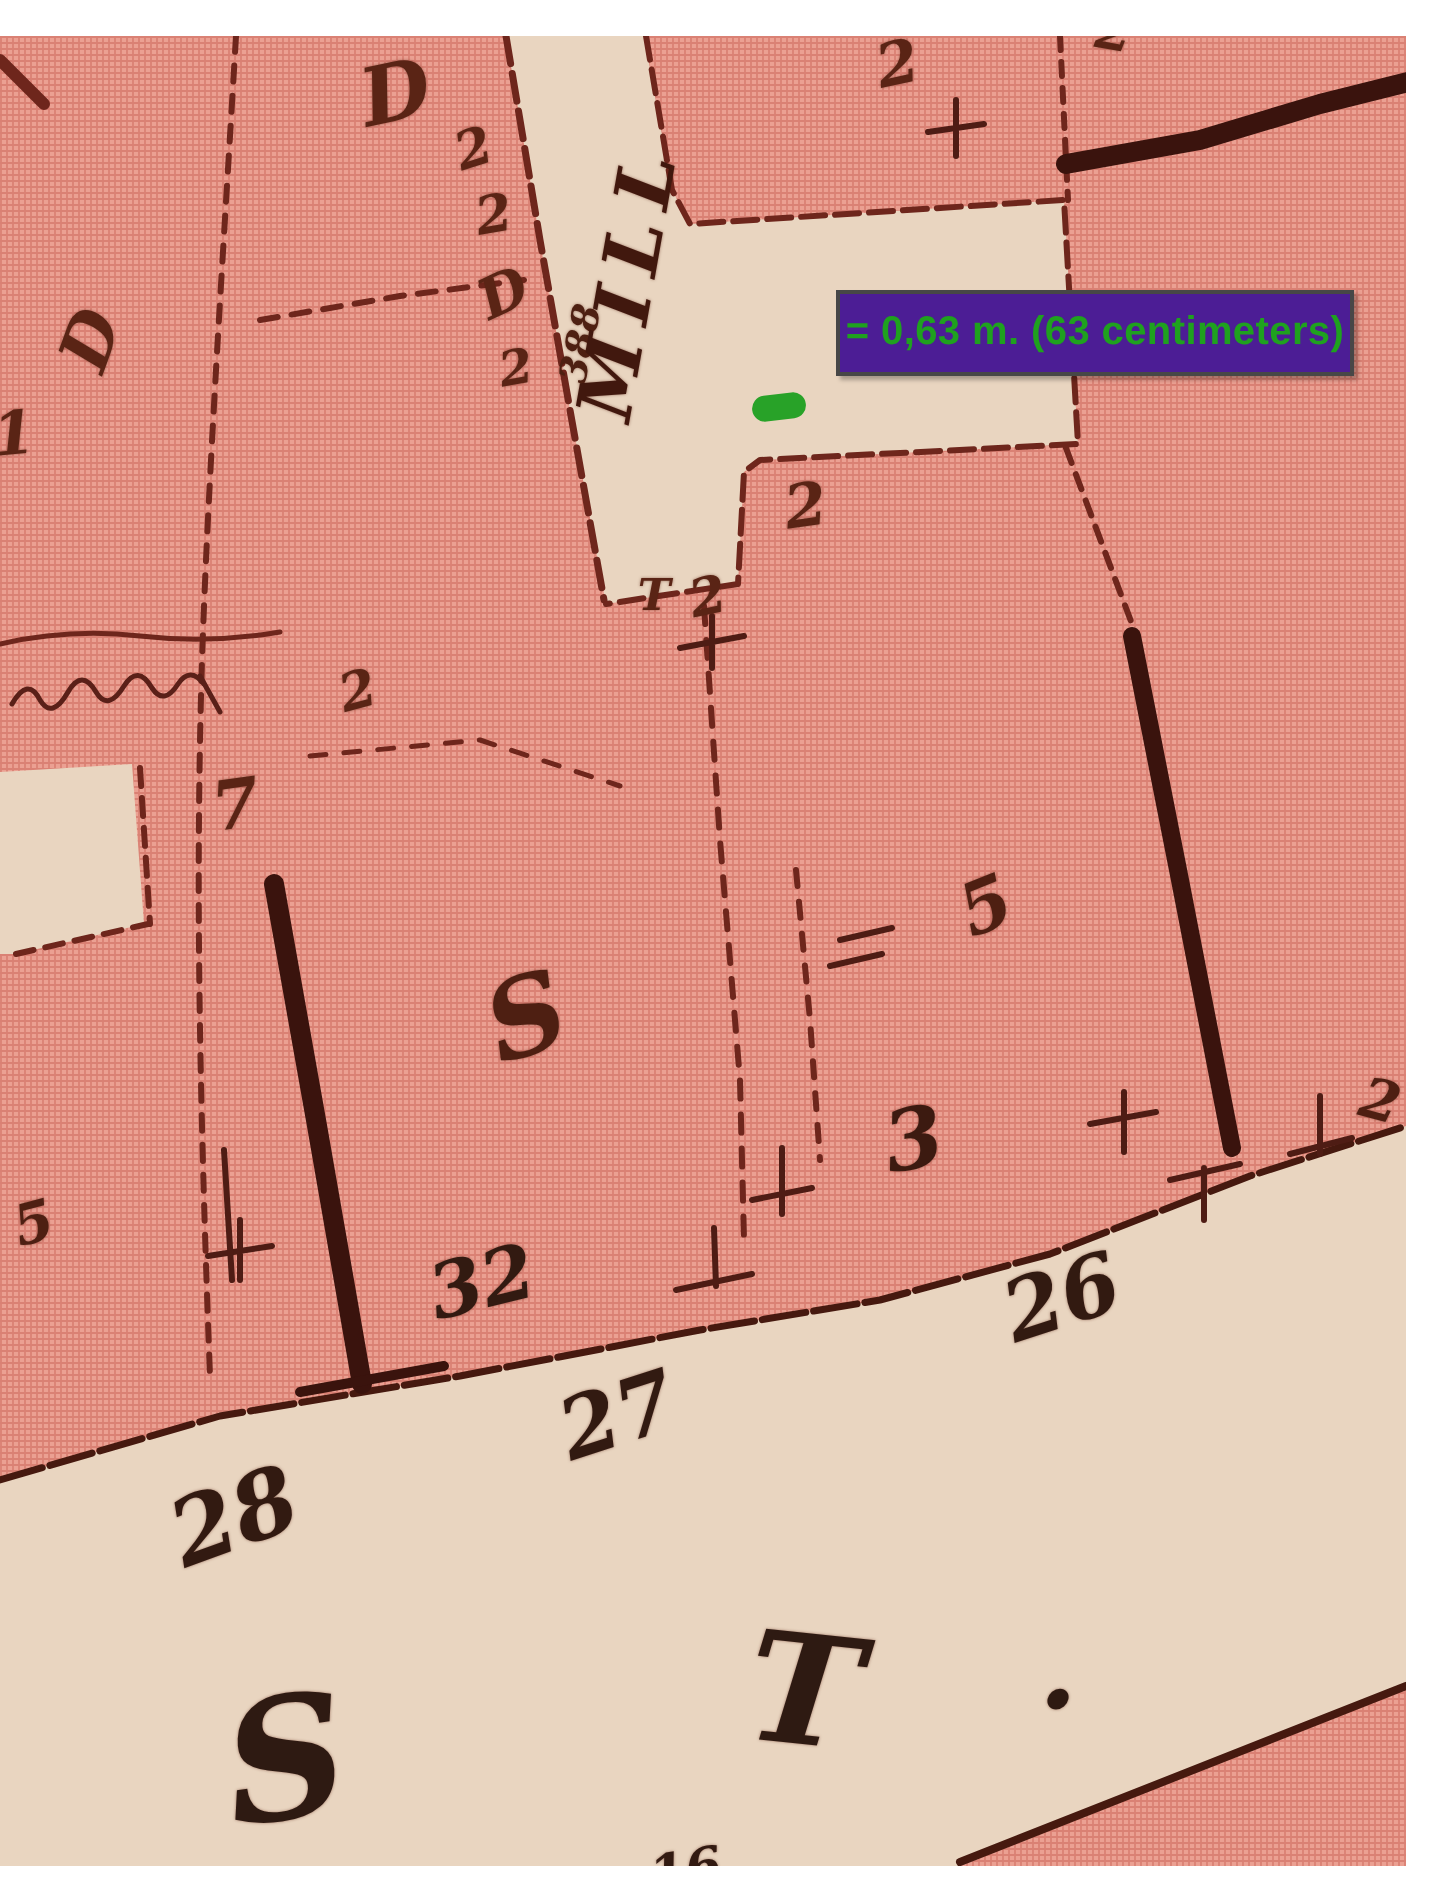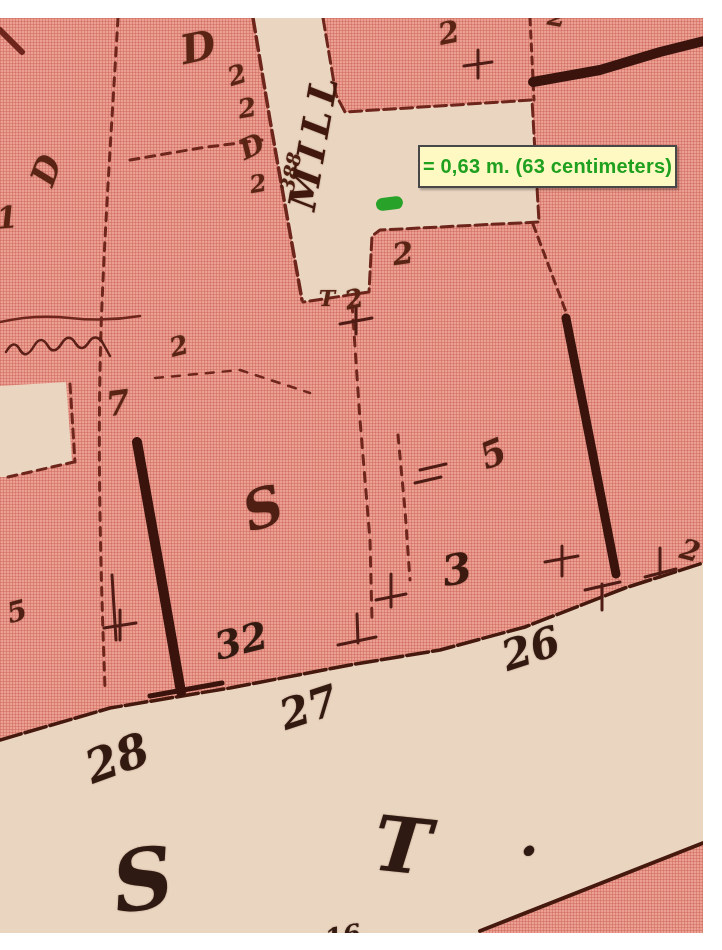--- a/index.html
+++ b/index.html
@@ -125,18 +125,18 @@
       <span class="map-label" style="left: 241px; top: 623px; font-size: 38px; transform: translate(-50%, -50%) rotate(-14deg); color: rgb(50, 26, 17);">32</span>
       <span class="map-label" style="left: 309px; top: 690px; font-size: 42px; transform: translate(-50%, -50%) rotate(-18deg); color: rgb(50, 26, 17);">27</span>
       <span class="map-label" style="left: 531px; top: 631px; font-size: 42px; transform: translate(-50%, -50%) rotate(-18deg); color: rgb(50, 26, 17);">26</span>
       <span class="map-label" style="left: 117px; top: 740px; font-size: 46px; transform: translate(-50%, -50%) rotate(-20deg); color: rgb(50, 26, 17);">28</span>
       <span class="map-label" style="left: 143px; top: 862px; font-size: 84px; transform: translate(-50%, -50%) rotate(-8deg); color: rgb(46, 26, 18);">S</span>
       <span class="map-label" style="left: 402px; top: 828px; font-size: 76px; transform: translate(-50%, -50%) rotate(6deg); color: rgb(46, 26, 18);">T</span>
       <span class="map-label" style="left: 529px; top: 832px; font-size: 56px; transform: translate(-50%, -50%) rotate(0deg); color: rgb(46, 26, 18);">·</span>
       <span class="map-label" style="left: 343px; top: 918px; font-size: 26px; transform: translate(-50%, -50%) rotate(-10deg); color: rgb(50, 26, 17);">16</span>
     </div>
 
-  <div id="annotation-box" style="color: rgb(31, 161, 31); background: #fef9c3; border-color: rgb(71, 71, 71);">
+  <div id="annotation-box" style="color: rgb(31, 161, 31); background: #4c1d95; border-color: rgb(71, 71, 71);">
     <span>= 0,63 m. (63 centimeters)</span>
   </div>
   <div id="scale-marker" style="background: rgb(40, 162, 40);"></div>
 
 </div>
 
 </body></html>

